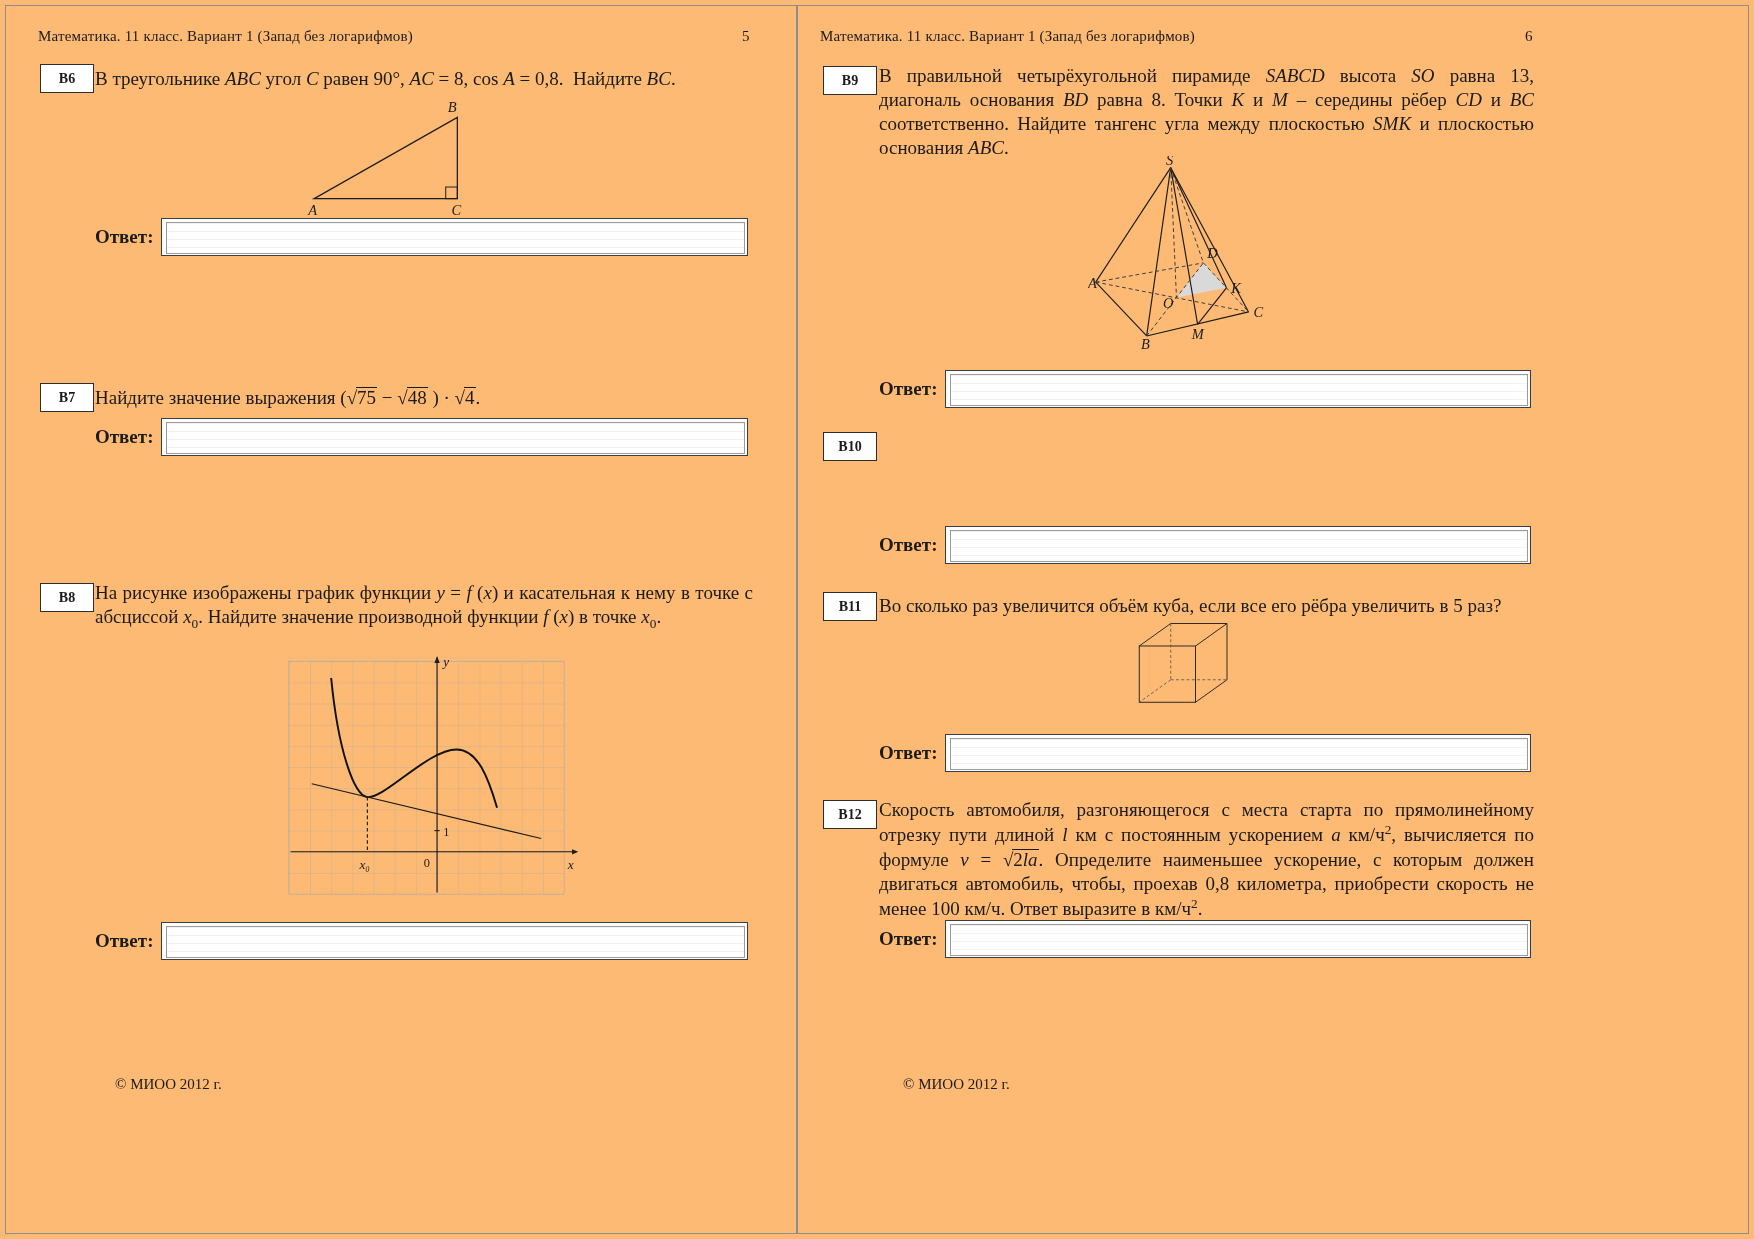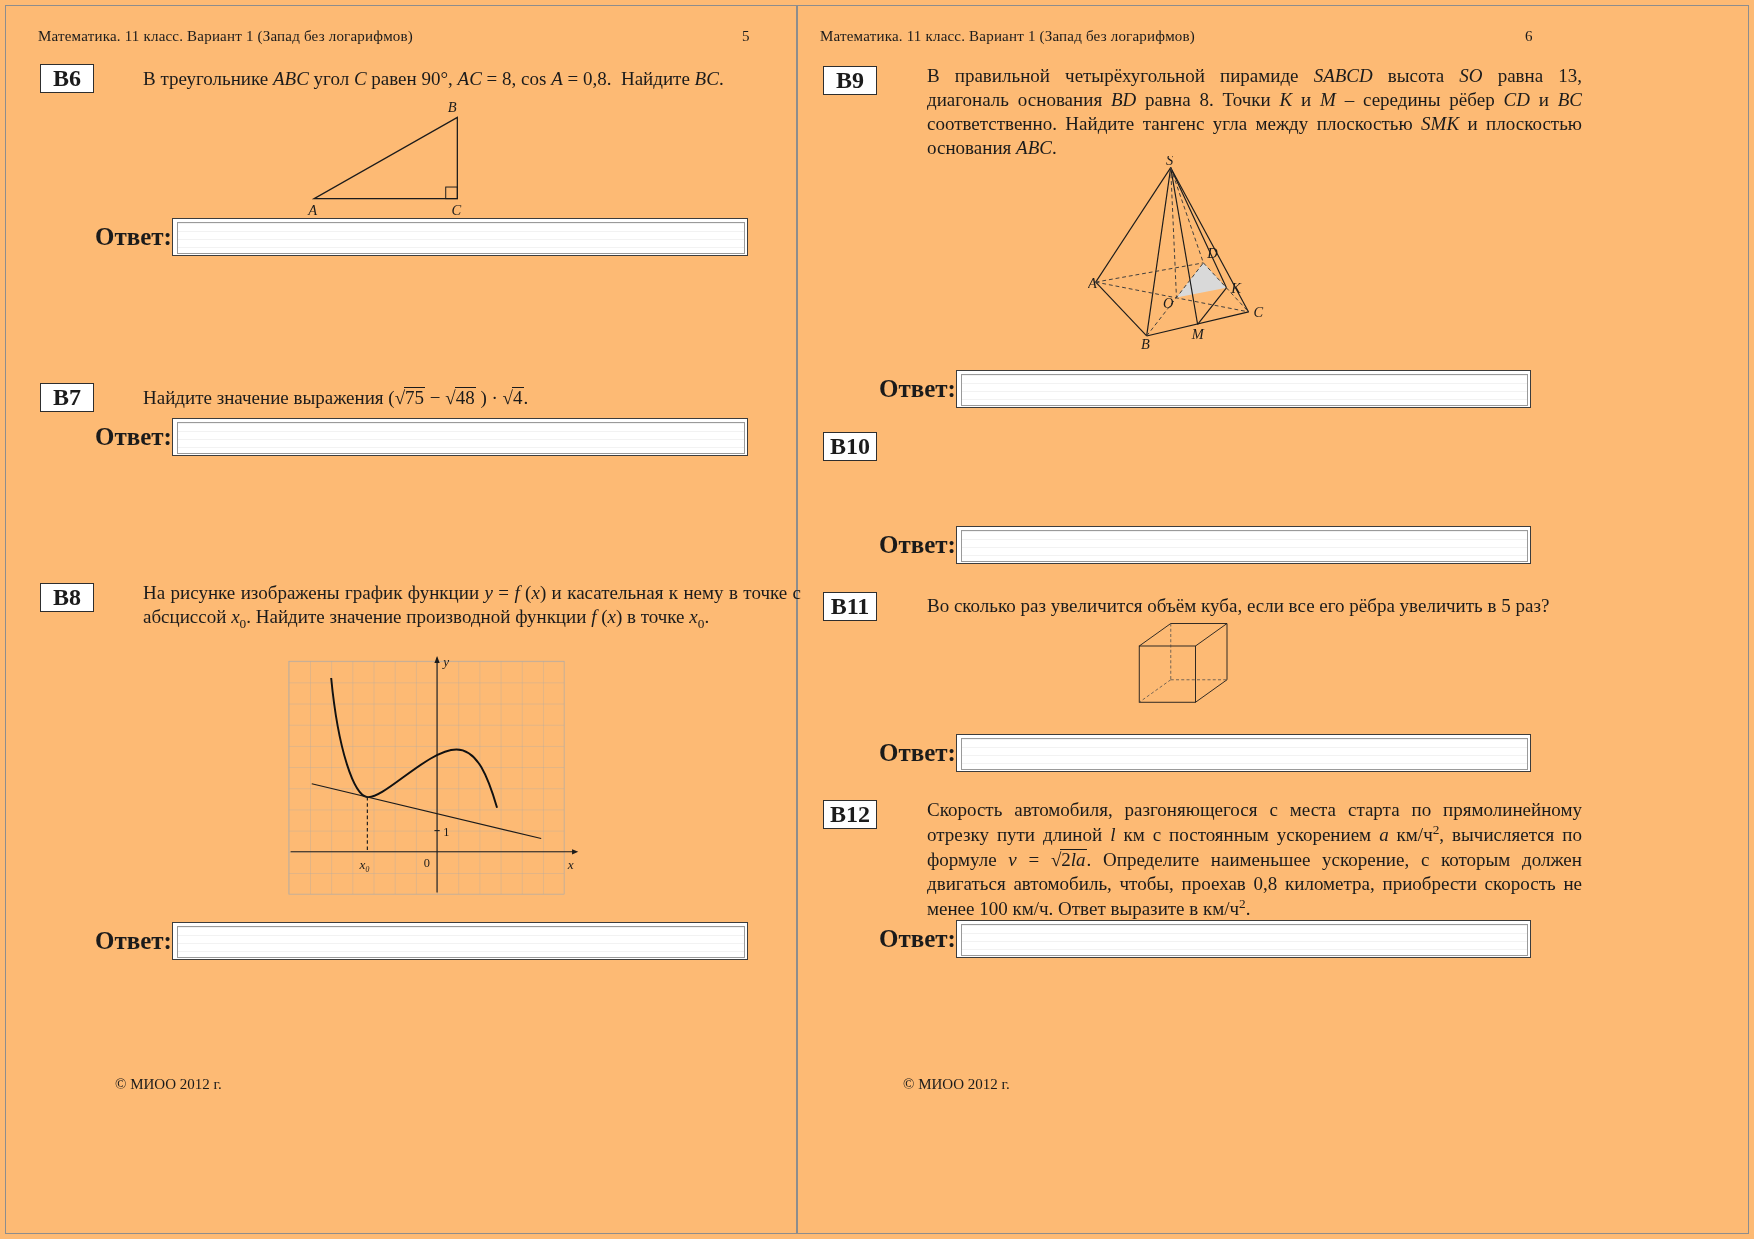--- a/index.html
+++ b/index.html
@@ -6,24 +6,24 @@
   .sheet{position:relative;width:1754px;height:1239px;background:#fdba74;overflow:hidden;
          font-family:"Liberation Serif","DejaVu Serif",serif;color:#1b1b1b;}
   .frame{position:absolute;inset:5px;border:1.5px solid #8d8d8d;pointer-events:none;}
   .divider{position:absolute;left:796px;top:6px;bottom:6px;width:2px;background:#8d8d8d;}
   .page{position:absolute;top:0;height:100%;}
   .page.left{left:0;width:796px;}
   .page.right{left:798px;width:956px;}
   .pg-header{position:absolute;font-size:15px;letter-spacing:.2px;white-space:nowrap;}
   .pg-num{position:absolute;font-size:15px;}
   .plabel{position:absolute;width:52px;height:27px;border:1.4px solid #2e2e2e;
-          display:flex;align-items:center;justify-content:center;font-weight:bold;font-size:24px;background:#fff;}
-  .ptext{position:absolute;font-size:19px;line-height:1.27;text-align:justify;margin-left:48px;}
+          display:flex;align-items:center;justify-content:center;font-weight:bold;font-size:14px;background:#fff;}
+  .ptext{position:absolute;font-size:19px;line-height:1.27;text-align:justify;}
   .answer-row{position:absolute;display:flex;align-items:center;height:30px;}
-  .ans-label{font-weight:bold;font-size:25px;flex:0 0 66px;}
+  .ans-label{font-weight:bold;font-size:19px;flex:0 0 66px;}
   .ans-box{flex:1;height:30px;border:1.4px solid #3c3c3c;padding:3px 4px;background:#fff;}
   .ans-inner{width:100%;height:100%;border:1px solid #9a9a9a;
              background-image:repeating-linear-gradient(to bottom,rgba(0,0,0,0.05) 0 1px,transparent 1px 8px);}
   .fig{position:absolute;}
   .footer{position:absolute;font-size:15px;}
   sub,sup{font-size:70%;}
   ovl{display:inline-block;border-top:1.2px solid #1b1b1b;padding:0 1px;margin-left:-1px;line-height:1.05;}
   .flabel{font-style:italic;font-size:15px;fill:#1b1b1b;font-family:"Liberation Serif","DejaVu Serif",serif;}
   .fnum{font-size:14px;fill:#1b1b1b;font-family:"Liberation Serif","DejaVu Serif",serif;}
 </style>

